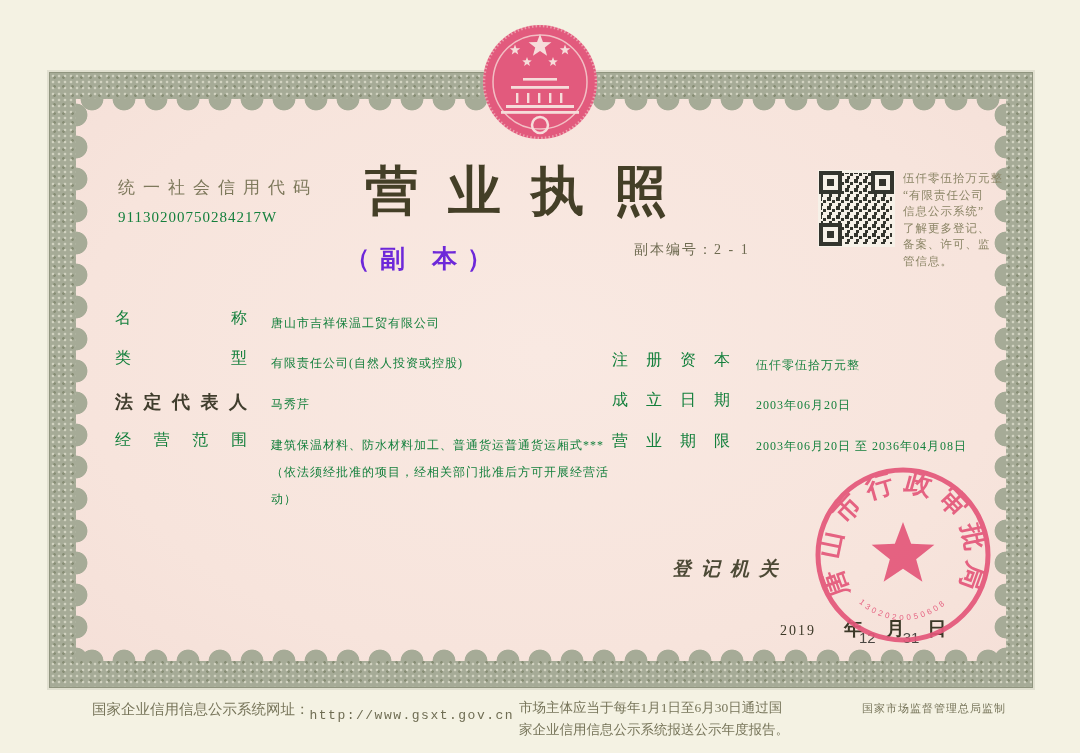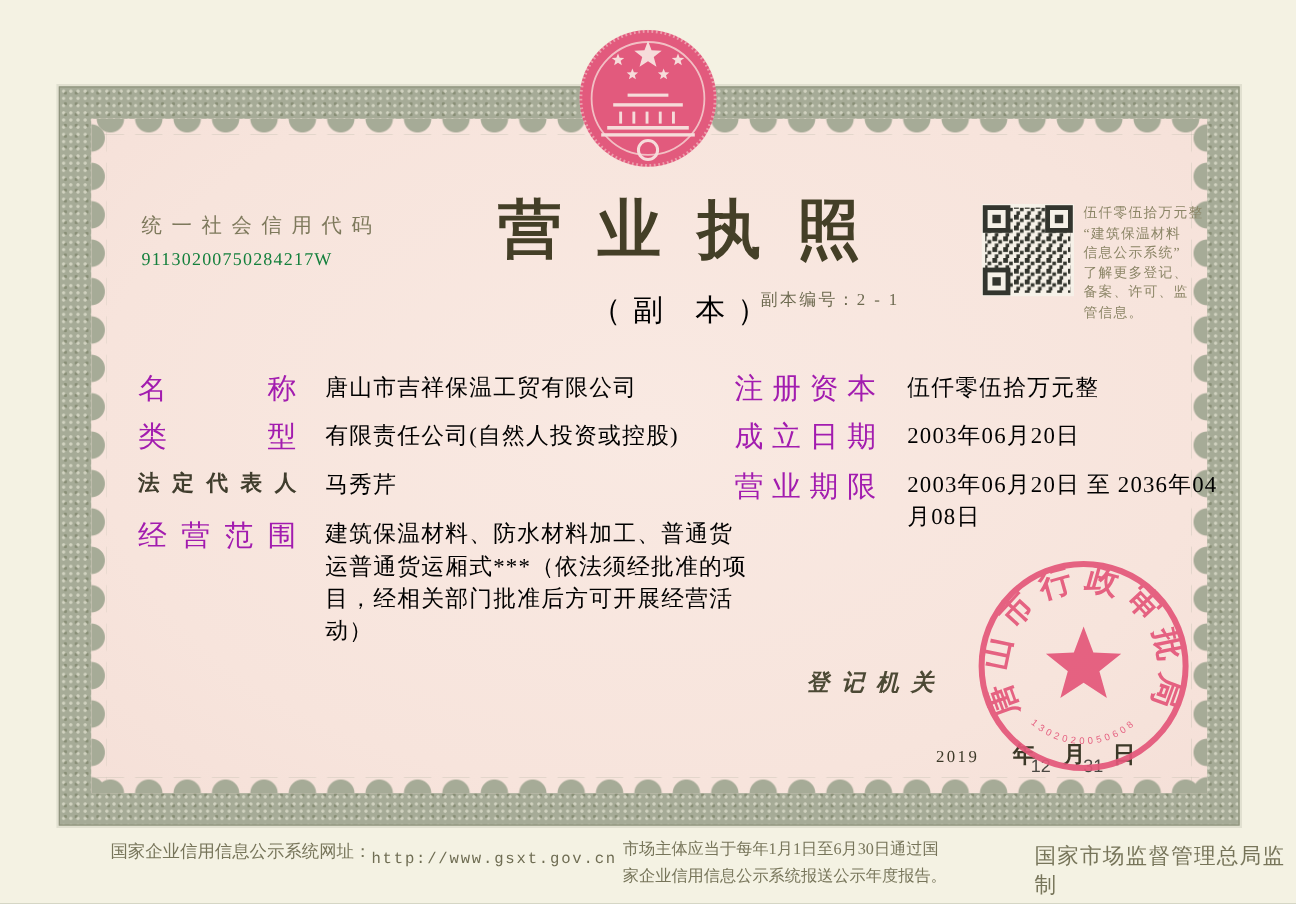--- a/index.html
+++ b/index.html
@@ -21,43 +21,43 @@
   .sc.t{left:0;right:0;top:0;height:13px;background-image:radial-gradient(circle at 50% 0, #a6ab97 11px, transparent 11.8px);background-size:32px 13px;background-repeat:repeat-x;}
   .sc.b{left:0;right:0;bottom:0;height:13px;background-image:radial-gradient(circle at 50% 13px, #a6ab97 11px, transparent 11.8px);background-size:32px 13px;background-repeat:repeat-x;}
   .sc.l{top:0;bottom:0;left:0;width:13px;background-image:radial-gradient(circle at 0 50%, #a6ab97 11px, transparent 11.8px);background-size:13px 32px;background-repeat:repeat-y;}
   .sc.r{top:0;bottom:0;right:0;width:13px;background-image:radial-gradient(circle at 13px 50%, #a6ab97 11px, transparent 11.8px);background-size:13px 32px;background-repeat:repeat-y;}
 
   
   .emblem{position:absolute;left:470px;top:10px;z-index:5;}
   .credit{position:absolute;left:118px;top:176px;z-index:6;}
   .credit .lab{font-size:17px;letter-spacing:8px;color:#7e795c;}
   .credit .code{margin-top:10px;font-size:15px;letter-spacing:1px;color:#15803d;}
-  .titlebox{position:absolute;left:346px;top:156px;width:440px;text-align:center;z-index:6;}
+  .titlebox{position:absolute;left:335px;top:156px;width:440px;z-index:6;}
   .title{font-family:"Liberation Sans","DejaVu Sans",sans-serif;font-weight:900;
          font-size:53px;letter-spacing:30px;padding-left:30px;color:#443f27;}
-  .subtitle{margin-top:14px;font-family:"Liberation Sans","DejaVu Sans",sans-serif;font-weight:400;
-         font-size:25px;letter-spacing:10px;padding-left:10px;color:#000000;}
+  .subtitle{margin-top:14px;font-family:"Liberation Sans","DejaVu Sans",sans-serif;font-weight:700;
+         font-size:25px;letter-spacing:10px;padding-left:10px;color:#6d28d9;}
   .copyno{position:absolute;left:634px;top:241px;font-size:14px;letter-spacing:2px;color:#6d6a50;z-index:7;}
 
   .qrwrap{position:absolute;left:818px;top:170px;z-index:6;}
   .qrtext{position:absolute;left:903px;top:170px;width:104px;font-size:11.5px;line-height:16.5px;
           color:#8b8566;letter-spacing:1px;z-index:6;}
 
   
   .row{position:absolute;z-index:6;}
-  .flabel{display:inline-block;font-size:24px;color:#a21caf;letter-spacing:0;
+  .flabel{display:inline-block;font-size:16px;color:#15803d;letter-spacing:0;
           text-align:justify;text-align-last:justify;vertical-align:top;}
   .flabel.strong{font-family:"Liberation Sans","DejaVu Sans",sans-serif;font-weight:700;
           font-size:18px;color:#403d2d;padding-top:1px;}
   .lcol .flabel{width:132px;}
   .rcol .flabel{width:118px;}
-  .fvalue{display:inline-block;font-size:19px;color:#000000;letter-spacing:1px;
+  .fvalue{display:inline-block;font-size:12px;color:#15803d;letter-spacing:1px;
           vertical-align:top;padding-top:2px;line-height:27px;}
   .lcol{left:115px;}
-  .rcol{left:612px;}
+  .rcol{left:612px;margin-top:42px;}
   .lcol .fvalue{margin-left:24px;width:352px;}
   .rcol .fvalue{margin-left:26px;width:275px;}
 
   
   .regauth{position:absolute;left:672px;top:556px;font-size:19px;letter-spacing:10px;
            color:#4c4935;font-weight:600;z-index:6;font-style:italic;}
   .seal{position:absolute;left:806px;top:460px;z-index:8;opacity:.92;}
   .dateline{position:absolute;left:780px;top:616px;z-index:6;color:#3b3827;font-size:19px;}
   .dateline .num{font-family:"Liberation Serif",serif;font-size:14px;letter-spacing:2px;}
   .dateline .unit{font-weight:600;}
@@ -66,21 +66,21 @@
   .dl-year{margin-right:28px;}
   .dl-m{margin-left:-4px;margin-right:10px;}
   .dl-d{margin-left:-2px;margin-right:8px;}
 
   
   .foot{position:absolute;z-index:4;color:#77755a;}
   .foot-left{left:44px;top:700px;font-size:14.5px;margin-left:48px;}
   .foot-left .url{font-family:"Liberation Mono","DejaVu Sans Mono",monospace;font-size:13px;
                   letter-spacing:1.5px;position:relative;top:5px;color:#6f6d53;}
   .foot-mid{left:519px;top:697px;width:352px;font-size:13.5px;line-height:1.6;}
-  .foot-right{left:862px;top:701px;font-size:18px;letter-spacing:1px;}
+  .foot-right{left:862px;top:701px;font-size:11px;letter-spacing:1px;}
 </style>
 </head>
 <body>
 
 <div class="page">
 
   <div class="frame">
     <div class="inner">
       <div class="sc t"></div>
       <div class="sc b"></div>
@@ -143,21 +143,21 @@
       <rect x="55" y="3" width="19" height="19" fill="#f6f1e8"></rect>
         <rect x="55" y="3" width="19" height="19" fill="none" stroke="#33352e" stroke-width="4"></rect>
         <rect x="61" y="9" width="7" height="7" fill="#33352e"></rect>
       <rect x="3" y="55" width="19" height="19" fill="#f6f1e8"></rect>
         <rect x="3" y="55" width="19" height="19" fill="none" stroke="#33352e" stroke-width="4"></rect>
         <rect x="9" y="61" width="7" height="7" fill="#33352e"></rect>
     </g>
   </svg>
   <div class="qrtext">
     <div>伍仟零伍拾万元整</div>
-    <div>“建筑保温材料</div>
+    <div>“有限责任公司</div>
     <div>信息公示系统”</div>
     <div>了解更多登记、</div>
     <div>备案、许可、监</div>
     <div>管信息。</div>
   </div>
 
   <div class="row lcol" style="top:308px">
     <span class="flabel">名称</span><span class="fvalue">唐山市吉祥保温工贸有限公司</span>
   </div>
   <div class="row lcol" style="top:348px">

